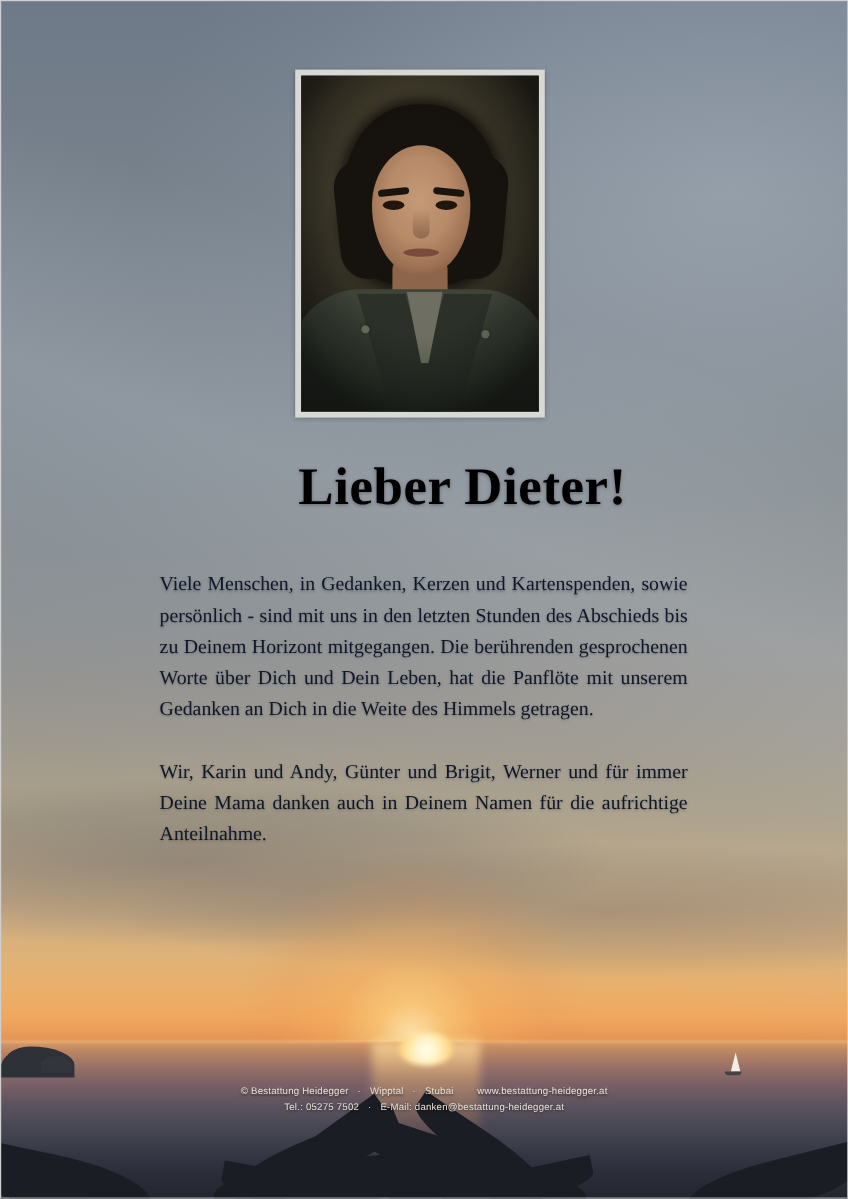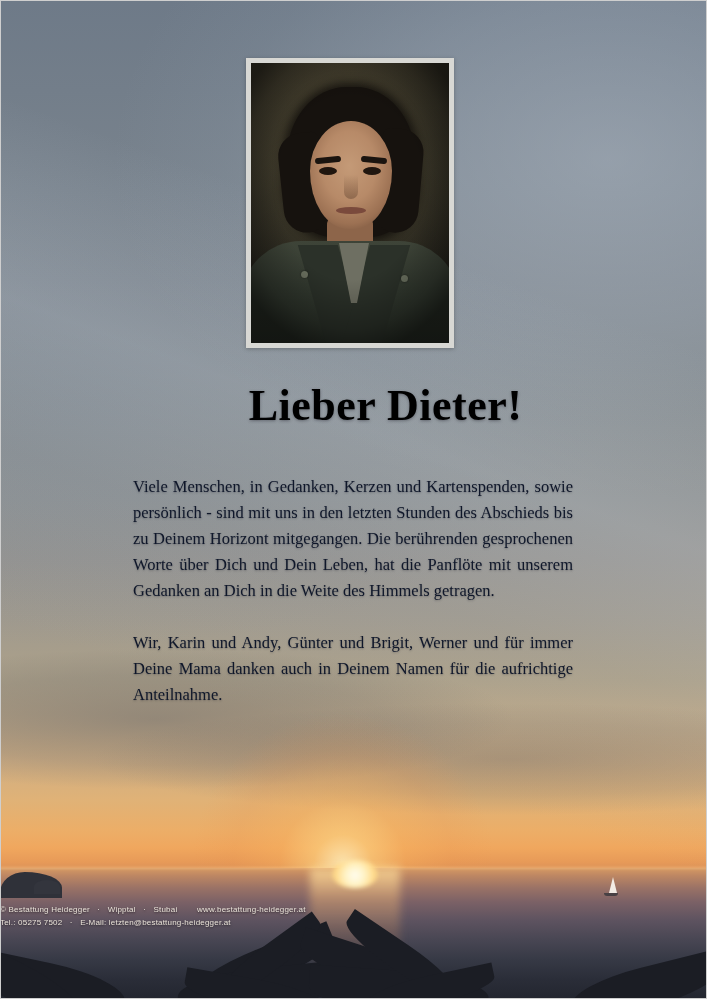--- a/index.html
+++ b/index.html
@@ -394,20 +394,21 @@
   #body-text p.last-line-left {
     text-align: justify;
   }
 
   
   #footer {
     position: absolute;
     left: 0;
     top: 903px;
     width: 707px;
+    text-align: center;
     font-family: "Liberation Sans", sans-serif;
     font-size: 8px;
     line-height: 13px;
     color: #e9e2d8;
     letter-spacing: 0.2px;
     text-shadow: 0 1px 2px rgba(0,0,0,0.5);
   }
   #footer .sep { padding: 0 5px; }
 
   
@@ -499,18 +500,18 @@
       <span class="sep">·</span>
       <span>Wipptal</span>
       <span class="sep">·</span>
       <span>Stubai</span>
       <span class="sep">&nbsp;&nbsp;</span>
       <span>www.bestattung-heidegger.at</span>
     </div>
     <div>
       <span>Tel.: 05275 7502</span>
       <span class="sep">·</span>
-      <span>E-Mail: letzten@bestattung-heidegger.at</span>
+      <span>E-Mail: danken@bestattung-heidegger.at</span>
     </div>
   </div>
 
   <div id="page-border"></div>
 </div>
 
 </body></html>

